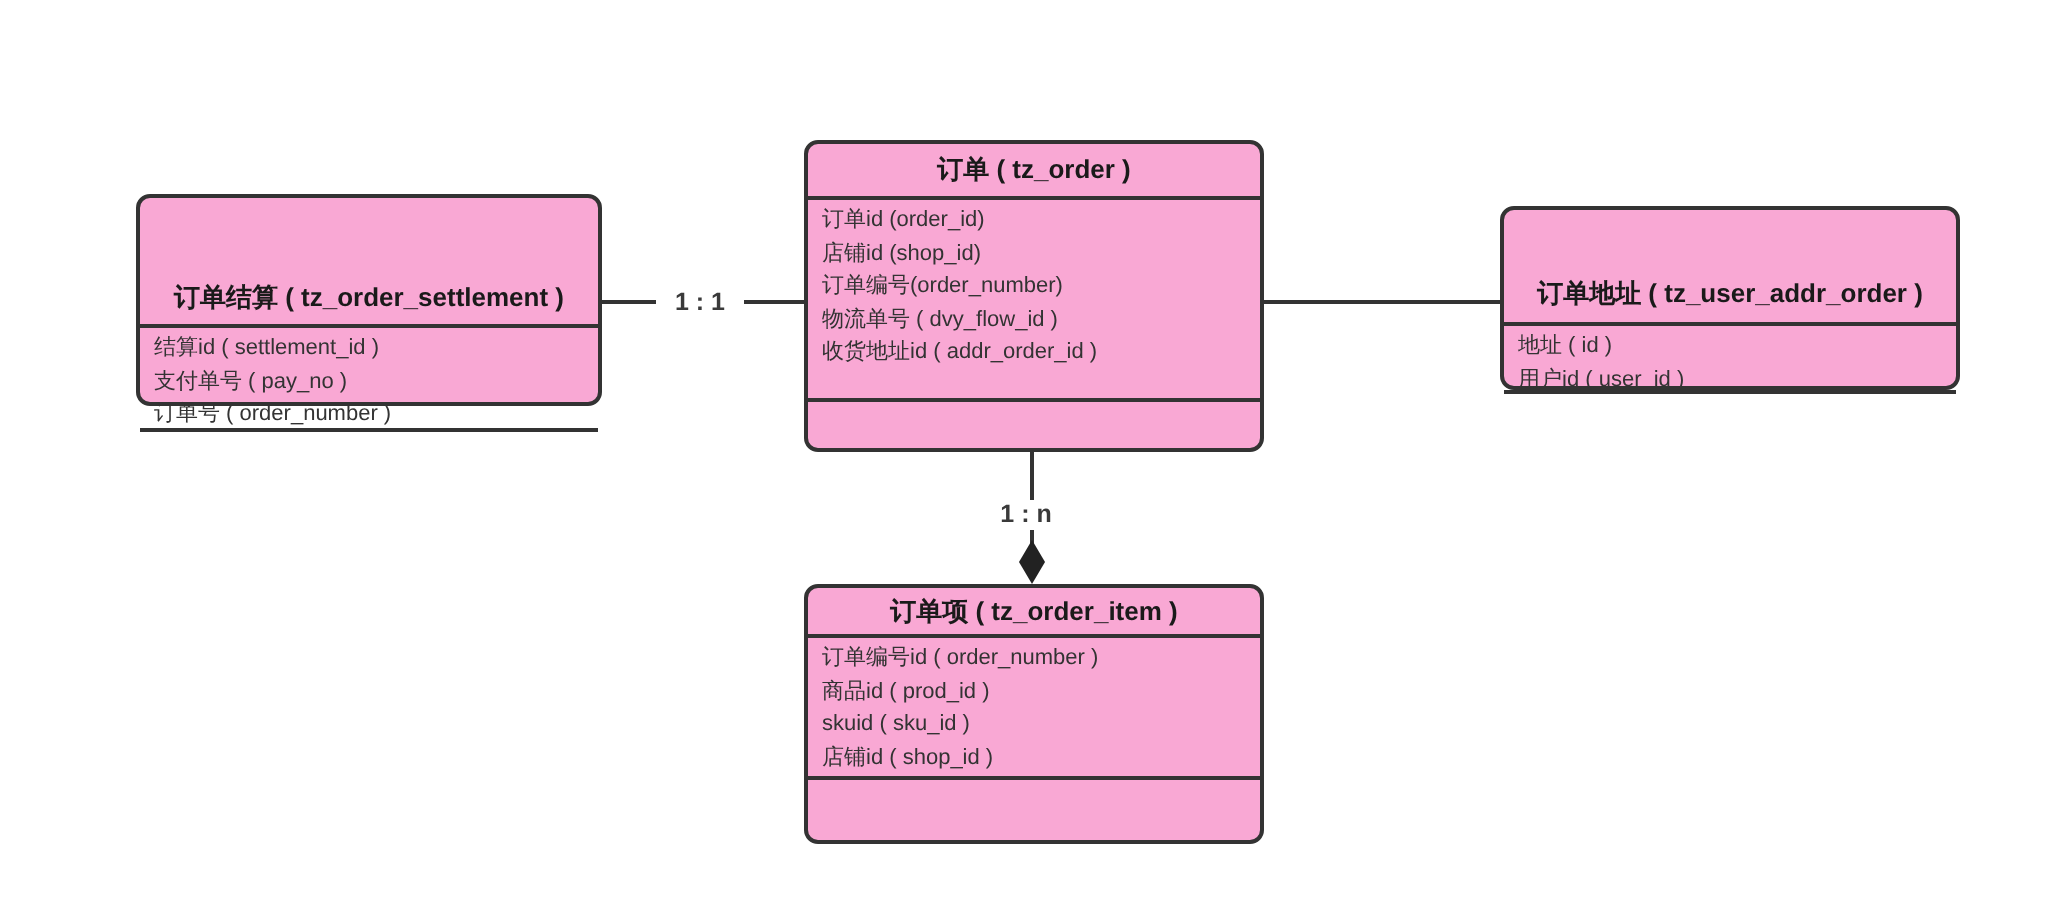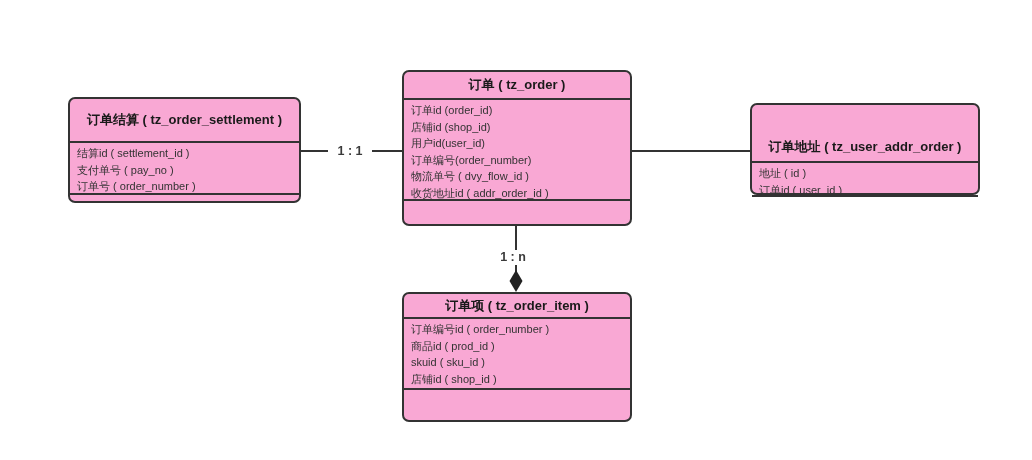--- a/index.html
+++ b/index.html
@@ -78,47 +78,46 @@
 <div class="canvas">
 
   <svg class="links" width="1032" height="460" viewBox="0 0 1032 460" xmlns="http://www.w3.org/2000/svg">
     <line x1="301" y1="151" x2="402" y2="151" stroke="#333333" stroke-width="2"></line>
     <line x1="632" y1="151" x2="750" y2="151" stroke="#333333" stroke-width="2"></line>
     <line x1="516" y1="226" x2="516" y2="278" stroke="#333333" stroke-width="2"></line>
     <polygon points="516,270 522.5,281 516,292 509.5,281" fill="#222222"></polygon>
   </svg>
 
   <div class="entity" style="left:68px; top:97px; width:233px; height:106px;">
-    <div class="hd" style="height:44px;">订单结算 ( tz_order_settlement )</div>
+    <div class="hd" style="height:29px;margin-top:36px;">订单结算 ( tz_order_settlement )</div>
     <div class="bd" style="height:52px;">
       <div class="fld">结算id ( settlement_id )</div>
       <div class="fld">支付单号 ( pay_no )</div>
       <div class="fld">订单号 ( order_number )</div>
     </div>
     <div class="ft"></div>
   </div>
 
   <div class="entity" style="left:402px; top:70px; width:230px; height:156px;">
     <div class="hd" style="height:28px;">订单 ( tz_order )</div>
     <div class="bd" style="height:101px;">
       <div class="fld">订单id (order_id)</div>
       <div class="fld">店铺id (shop_id)</div>
-      <div class="fld">用户id(user_id)</div>
       <div class="fld">订单编号(order_number)</div>
       <div class="fld">物流单号 ( dvy_flow_id )</div>
       <div class="fld">收货地址id ( addr_order_id )</div>
     </div>
     <div class="ft"></div>
   </div>
 
   <div class="entity" style="left:750px; top:103px; width:230px; height:92px;">
     <div class="hd" style="height:30px;margin-top:28px;">订单地址 ( tz_user_addr_order )</div>
     <div class="bd" style="height:34px;">
       <div class="fld">地址 ( id )</div>
-      <div class="fld">订单id ( user_id )</div>
+      <div class="fld">用户id ( user_id )</div>
     </div>
     <div class="ft"></div>
   </div>
 
   <div class="entity" style="left:402px; top:292px; width:230px; height:130px;">
     <div class="hd" style="height:25px;">订单项 ( tz_order_item )</div>
     <div class="bd" style="height:71px;">
       <div class="fld">订单编号id ( order_number )</div>
       <div class="fld">商品id ( prod_id )</div>
       <div class="fld">skuid ( sku_id )</div>

